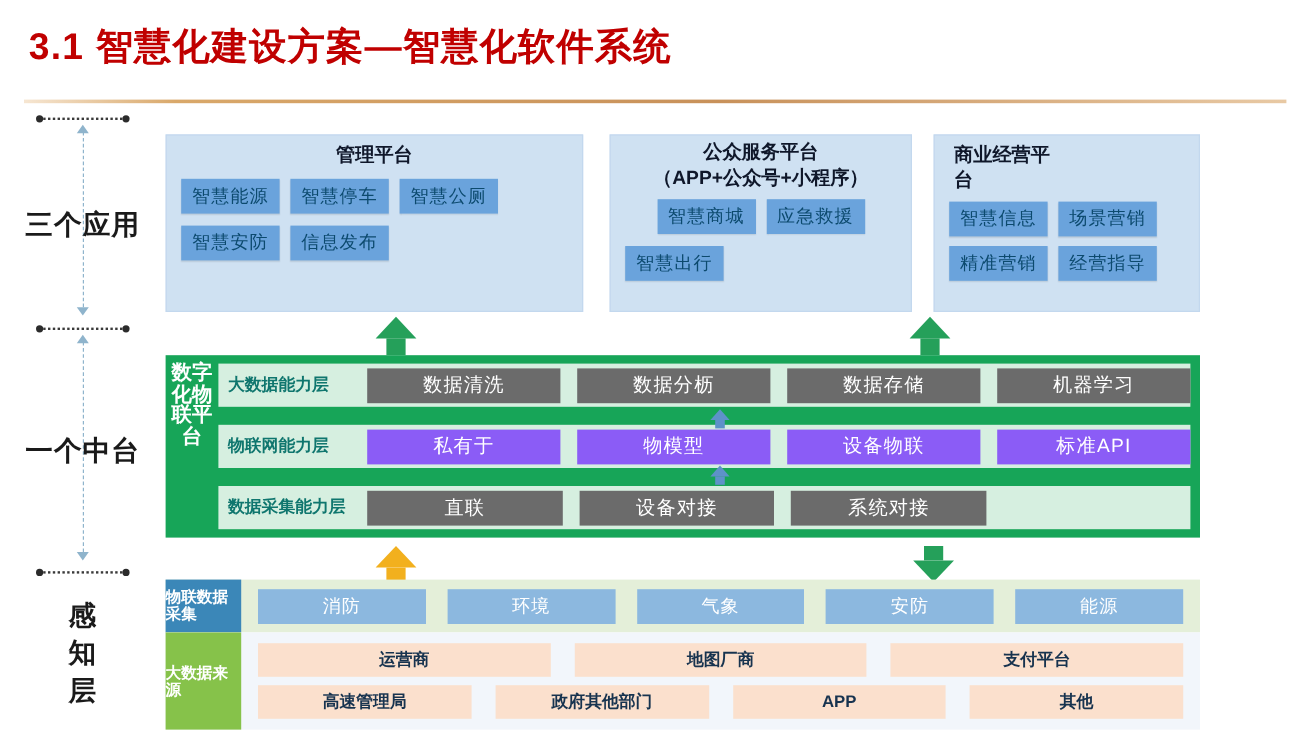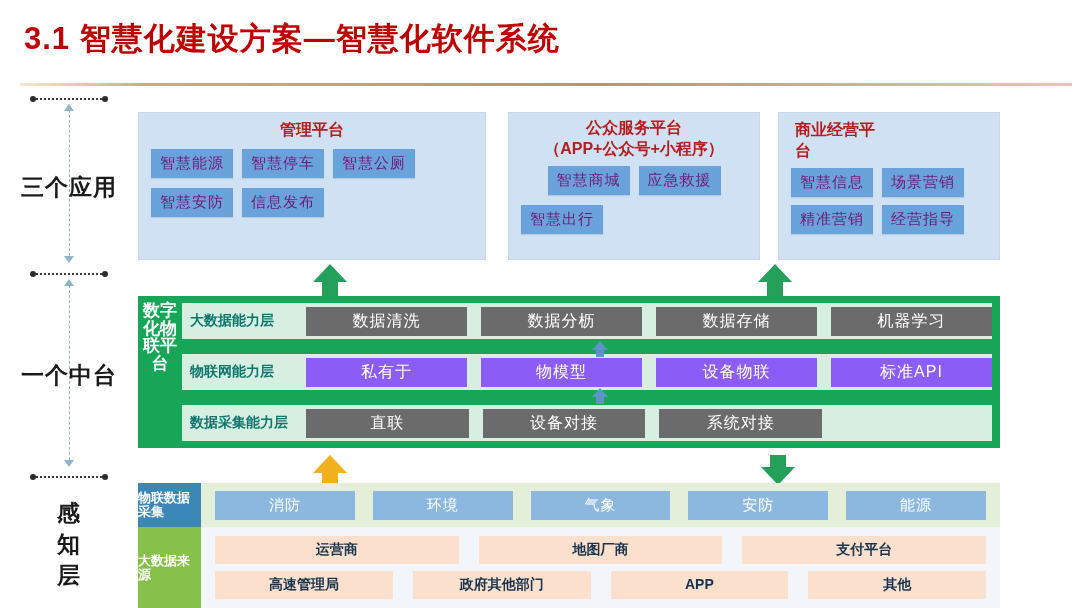--- a/index.html
+++ b/index.html
@@ -72,34 +72,34 @@
   .app-panel {
     position: absolute;
     background: #cfe1f2;
     border: 1px solid #c3d8ee;
     box-sizing: border-box;
   }
   .app-panel-title {
     text-align: center;
     font-size: 16px;
     font-weight: bold;
-    color: #b91c1c;
+    color: #0f172a;
     line-height: 1.3;
     padding-top: 7px;
   }
   .app-chip-row {
     display: flex;
     gap: 9px;
     padding: 0 12px;
     margin-top: 8px;
     flex-wrap: nowrap;
   }
   .app-chip {
     background: #6aa3dc;
-    color: #701a75;
+    color: #0c4a6e;
     font-size: 15px;
     padding: 5px 9px;
     white-space: nowrap;
     letter-spacing: 1px;
     box-shadow: 0 1px 1px rgba(0,0,0,.10);
   }
 
   
   #mid-platform {
     position: absolute;

